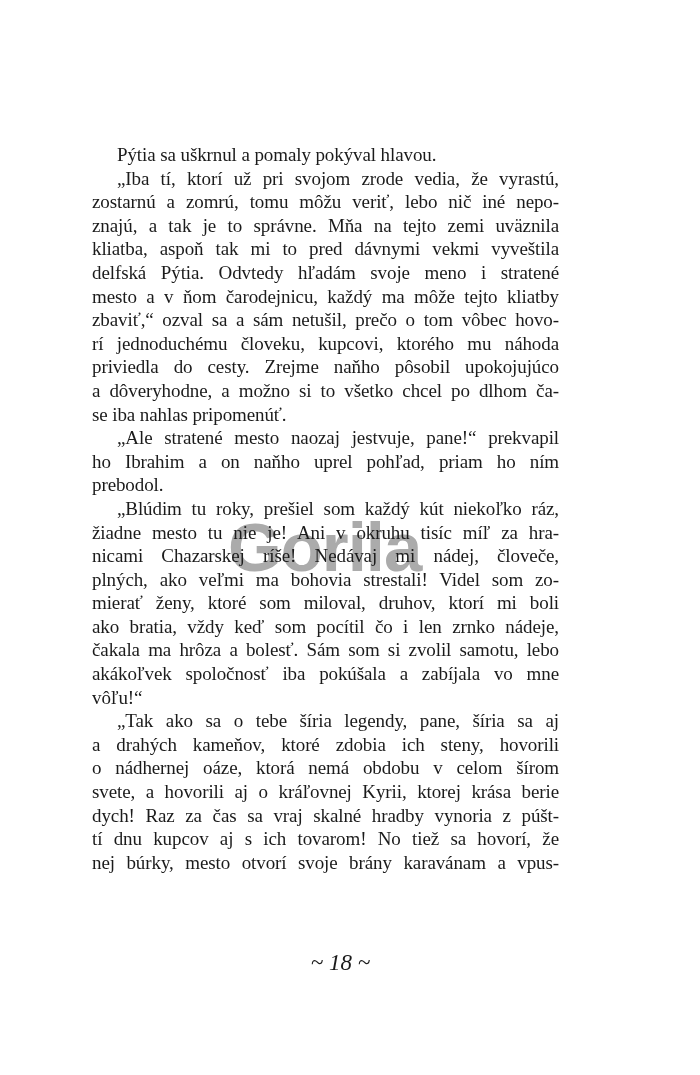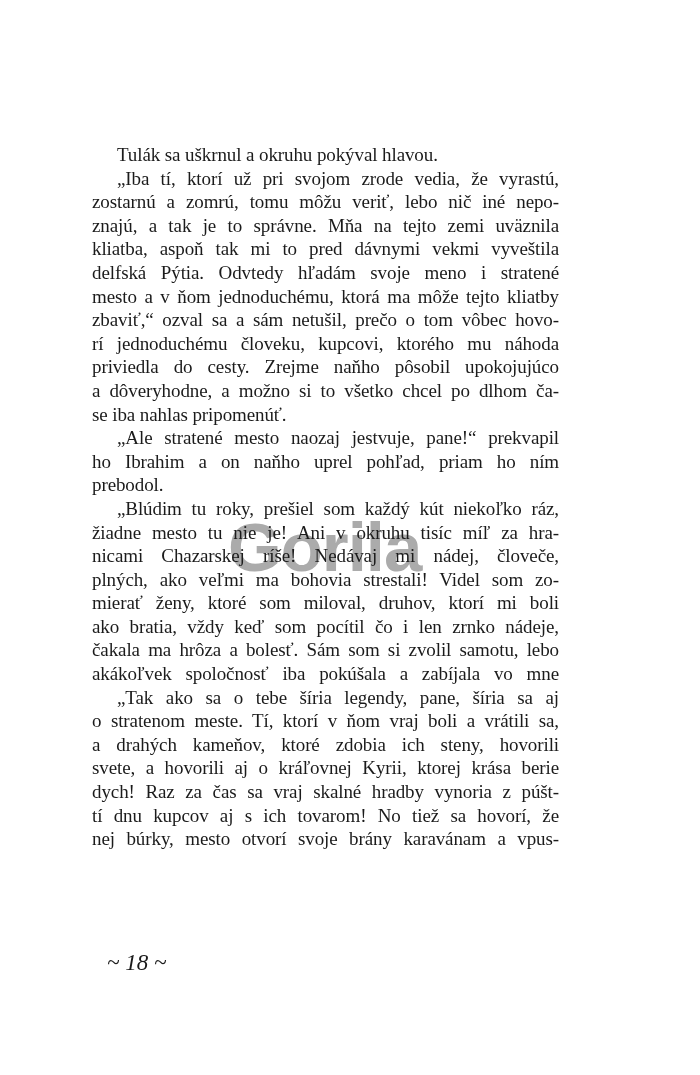--- a/index.html
+++ b/index.html
@@ -54,60 +54,61 @@
   .line.no-just {
     text-align: left;
     text-align-last: left;
   }
   .page-number {
     position: absolute;
     left: 92px;
     top: 950px;
     width: 467px;
     z-index: 1;
-    text-align: left;
+    text-align: center;
     transform: translateX(15px);
     font-style: italic;
     font-size: 23px;
     line-height: 26px;
   }
 </style>
 </head>
 <body>
 
 <div class="page">
   <div class="watermark">Gorila</div>
 
   <div class="text-block" id="text-block">
-      <div class="line indent no-just">Tulák sa uškrnul a okruhu pokýval hlavou.</div>
+      <div class="line indent no-just">Pýtia sa uškrnul a pomaly pokýval hlavou.</div>
       <div class="line indent">„Iba tí, ktorí už pri svojom zrode vedia, že vyrastú,</div>
       <div class="line">zostarnú a zomrú, tomu môžu veriť, lebo nič iné nepo-</div>
       <div class="line">znajú, a tak je to správne. Mňa na tejto zemi uväznila</div>
       <div class="line">kliatba, aspoň tak mi to pred dávnymi vekmi vyveštila</div>
       <div class="line">delfská Pýtia. Odvtedy hľadám svoje meno i stratené</div>
-      <div class="line">mesto a v ňom jednoduchému, ktorá ma môže tejto kliatby</div>
+      <div class="line">mesto a v ňom čarodejnicu, každý ma môže tejto kliatby</div>
       <div class="line">zbaviť,“ ozval sa a sám netušil, prečo o tom vôbec hovo-</div>
       <div class="line">rí jednoduchému človeku, kupcovi, ktorého mu náhoda</div>
       <div class="line">priviedla do cesty. Zrejme naňho pôsobil upokojujúco</div>
       <div class="line">a dôveryhodne, a možno si to všetko chcel po dlhom ča-</div>
       <div class="line no-just">se iba nahlas pripomenúť.</div>
       <div class="line indent">„Ale stratené mesto naozaj jestvuje, pane!“ prekvapil</div>
       <div class="line">ho Ibrahim a on naňho uprel pohľad, priam ho ním</div>
       <div class="line no-just">prebodol.</div>
       <div class="line indent">„Blúdim tu roky, prešiel som každý kút niekoľko ráz,</div>
       <div class="line">žiadne mesto tu nie je! Ani v okruhu tisíc míľ za hra-</div>
       <div class="line">nicami Chazarskej ríše! Nedávaj mi nádej, človeče,</div>
       <div class="line">plných, ako veľmi ma bohovia strestali! Videl som zo-</div>
       <div class="line">mierať ženy, ktoré som miloval, druhov, ktorí mi boli</div>
       <div class="line">ako bratia, vždy keď som pocítil čo i len zrnko nádeje,</div>
       <div class="line">čakala ma hrôza a bolesť. Sám som si zvolil samotu, lebo</div>
       <div class="line">akákoľvek spoločnosť iba pokúšala a zabíjala vo mne</div>
+      <div class="line no-just">vôľu!“</div>
       <div class="line indent">„Tak ako sa o tebe šíria legendy, pane, šíria sa aj</div>
-      <div class="line">o stratenom meste. Tí, ktorí v ňom vraj boli a vrátili sa,</div>
       <div class="line">a drahých kameňov, ktoré zdobia ich steny, hovorili</div>
+      <div class="line">o nádhernej oáze, ktorá nemá obdobu v celom šírom</div>
       <div class="line">svete, a hovorili aj o kráľovnej Kyrii, ktorej krása berie</div>
       <div class="line">dych! Raz za čas sa vraj skalné hradby vynoria z púšt-</div>
       <div class="line">tí dnu kupcov aj s ich tovarom! No tiež sa hovorí, že</div>
       <div class="line">nej búrky, mesto otvorí svoje brány karavánam a vpus-</div>
     </div>
 
   <div class="page-number">~ 18 ~</div>
 </div>
 
 </body></html>

